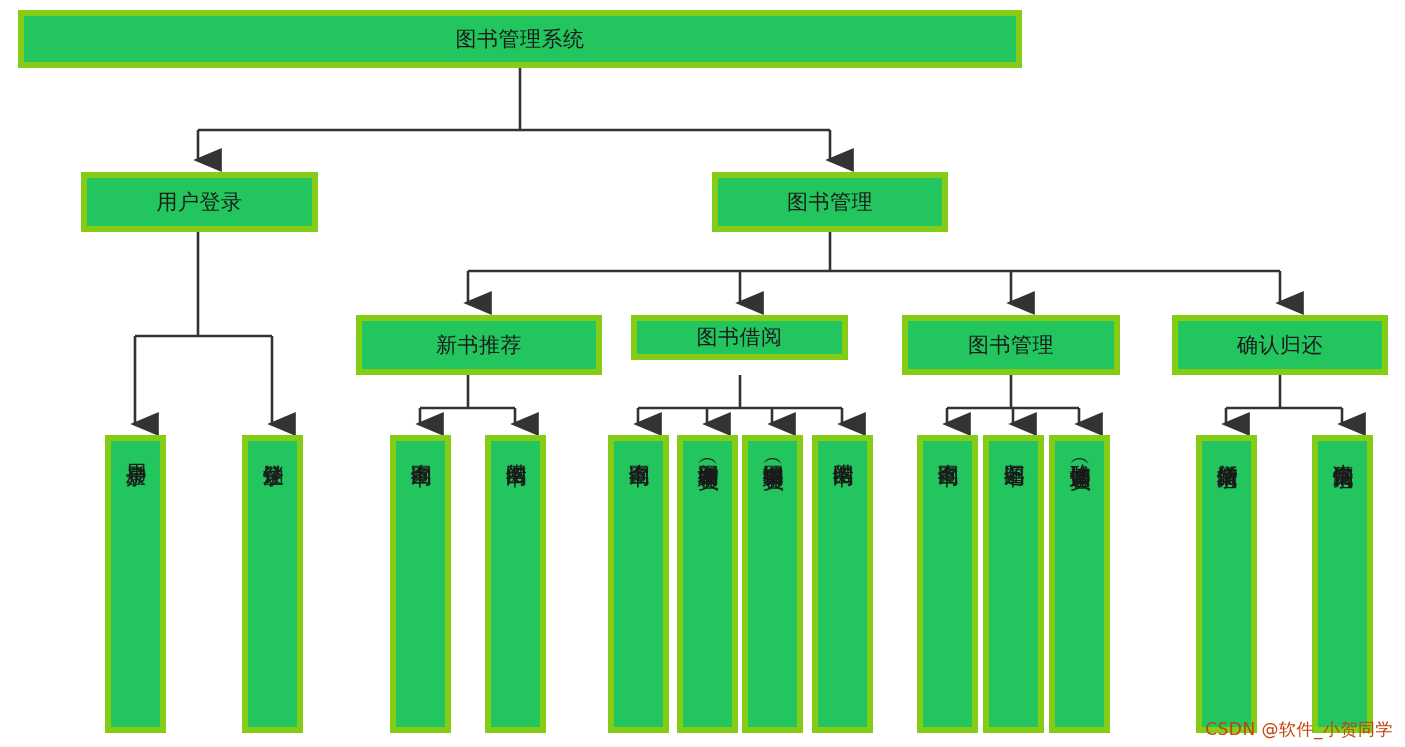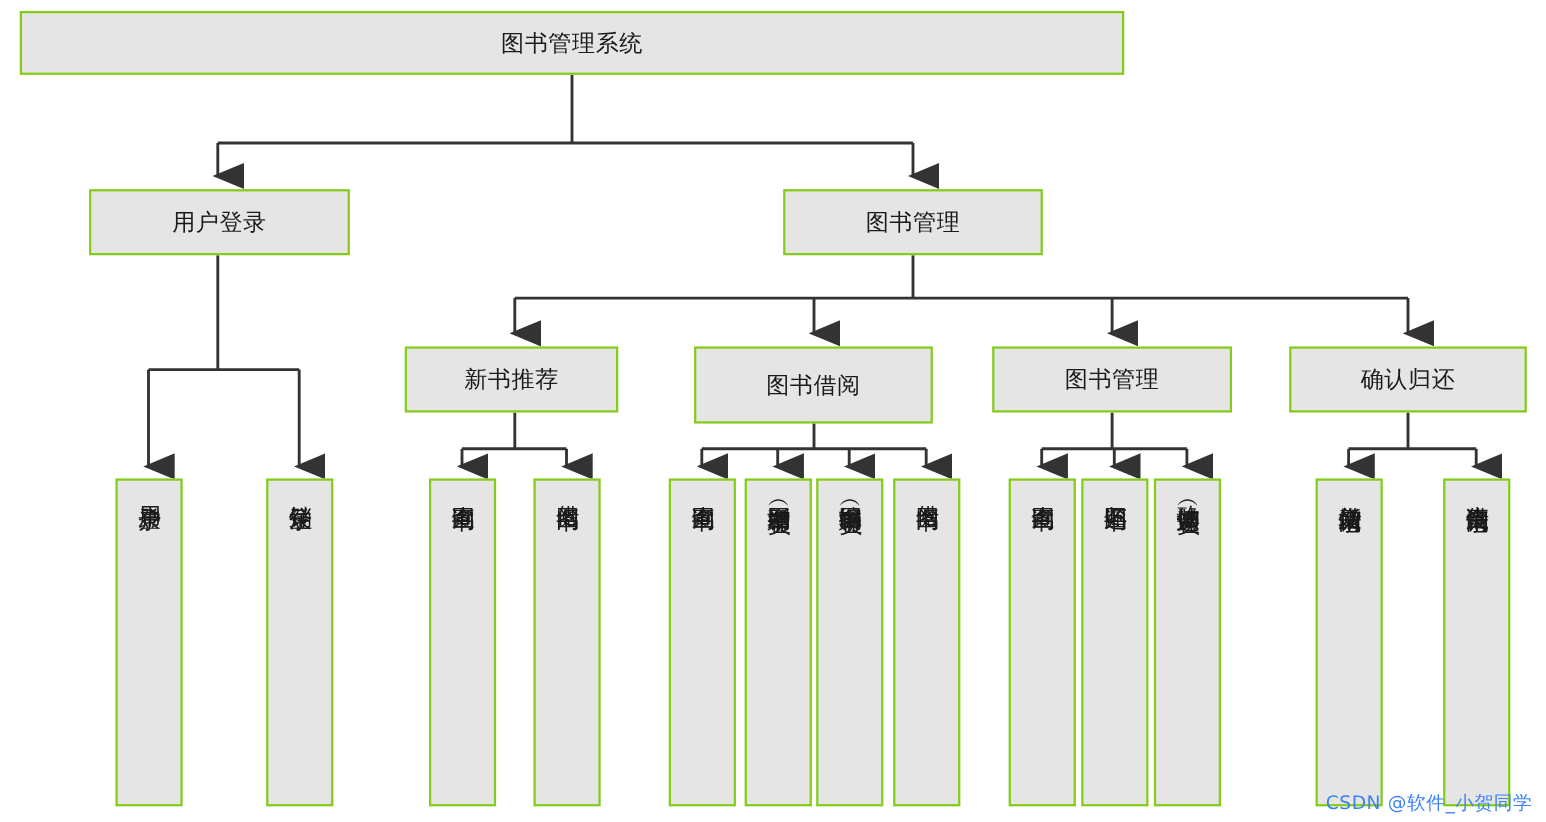--- a/index.html
+++ b/index.html
@@ -15,22 +15,22 @@
     position: relative;
     width: 1405px;
     height: 747px;
     background: #ffffff;
     overflow: hidden;
   }
   
   .node {
     position: absolute;
     box-sizing: border-box;
-    background: #e5e5e5;
-    border: 2px solid #84cc16;
+    background: #22c55e;
+    border: 6px solid #84cc16;
     display: flex;
     align-items: center;
     justify-content: center;
     color: #1a1a1a;
   }
   .node-label {
     font-size: 21px;
     line-height: 1.18;
     letter-spacing: 0.5px;
     white-space: nowrap;
@@ -62,21 +62,21 @@
     width: 1405px;
     height: 747px;
     pointer-events: none;
   }
   
   #watermark {
     position: absolute;
     right: 12px;
     bottom: 6px;
     font-size: 17px;
-    color: #3b82f6;
+    color: #c2410c;
     letter-spacing: 0.5px;
     white-space: nowrap;
     font-family: "DejaVu Sans", "Liberation Sans", sans-serif;
   }
 </style>
 </head>
 <body>
 
 <div id="diagram-root">
 
@@ -137,25 +137,25 @@
   </div>
 
   <div class="node horiz" style="left:81px; top:172px; width:237px; height:60px;">
     <span class="node-label">用户登录</span>
   </div>
 
   <div class="node horiz" style="left:712px; top:172px; width:236px; height:60px;">
     <span class="node-label">图书管理</span>
   </div>
 
-  <div class="node horiz" style="left:368px; top:315px; width:194px; height:60px;">
+  <div class="node horiz" style="left:356px; top:315px; width:246px; height:60px;">
     <span class="node-label">新书推荐</span>
   </div>
 
-  <div class="node horiz" style="left:631px; top:315px; width:217px; height:70px;">
+  <div class="node horiz" style="left:631px; top:315px; width:217px; height:45px;">
     <span class="node-label">图书借阅</span>
   </div>
 
   <div class="node horiz" style="left:902px; top:315px; width:218px; height:60px;">
     <span class="node-label">图书管理</span>
   </div>
 
   <div class="node horiz" style="left:1172px; top:315px; width:216px; height:60px;">
     <span class="node-label">确认归还</span>
   </div>

